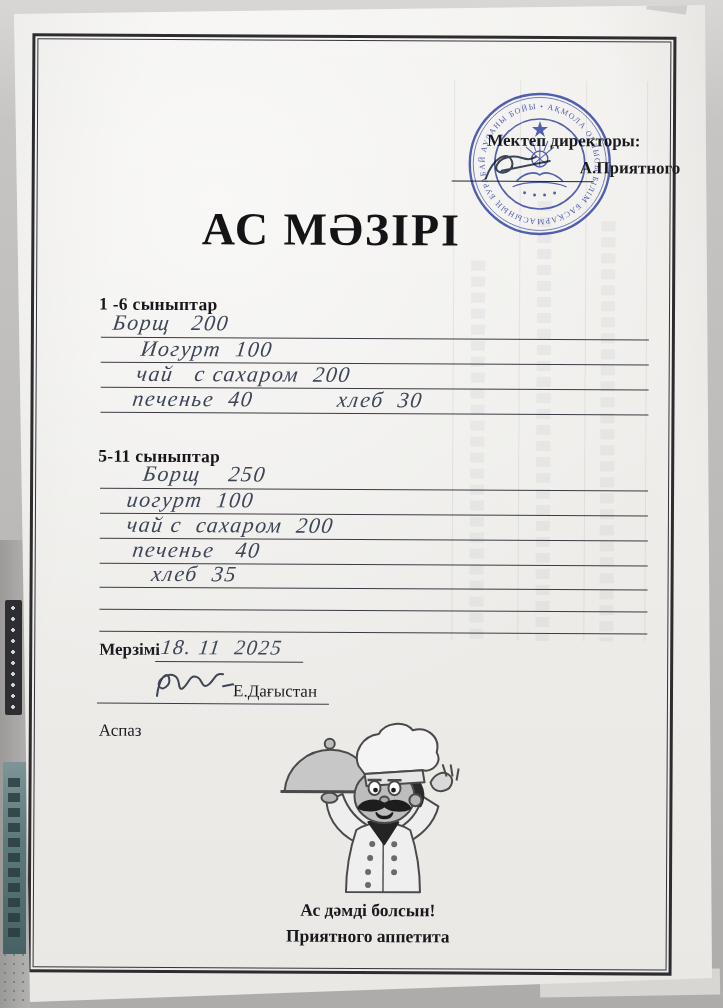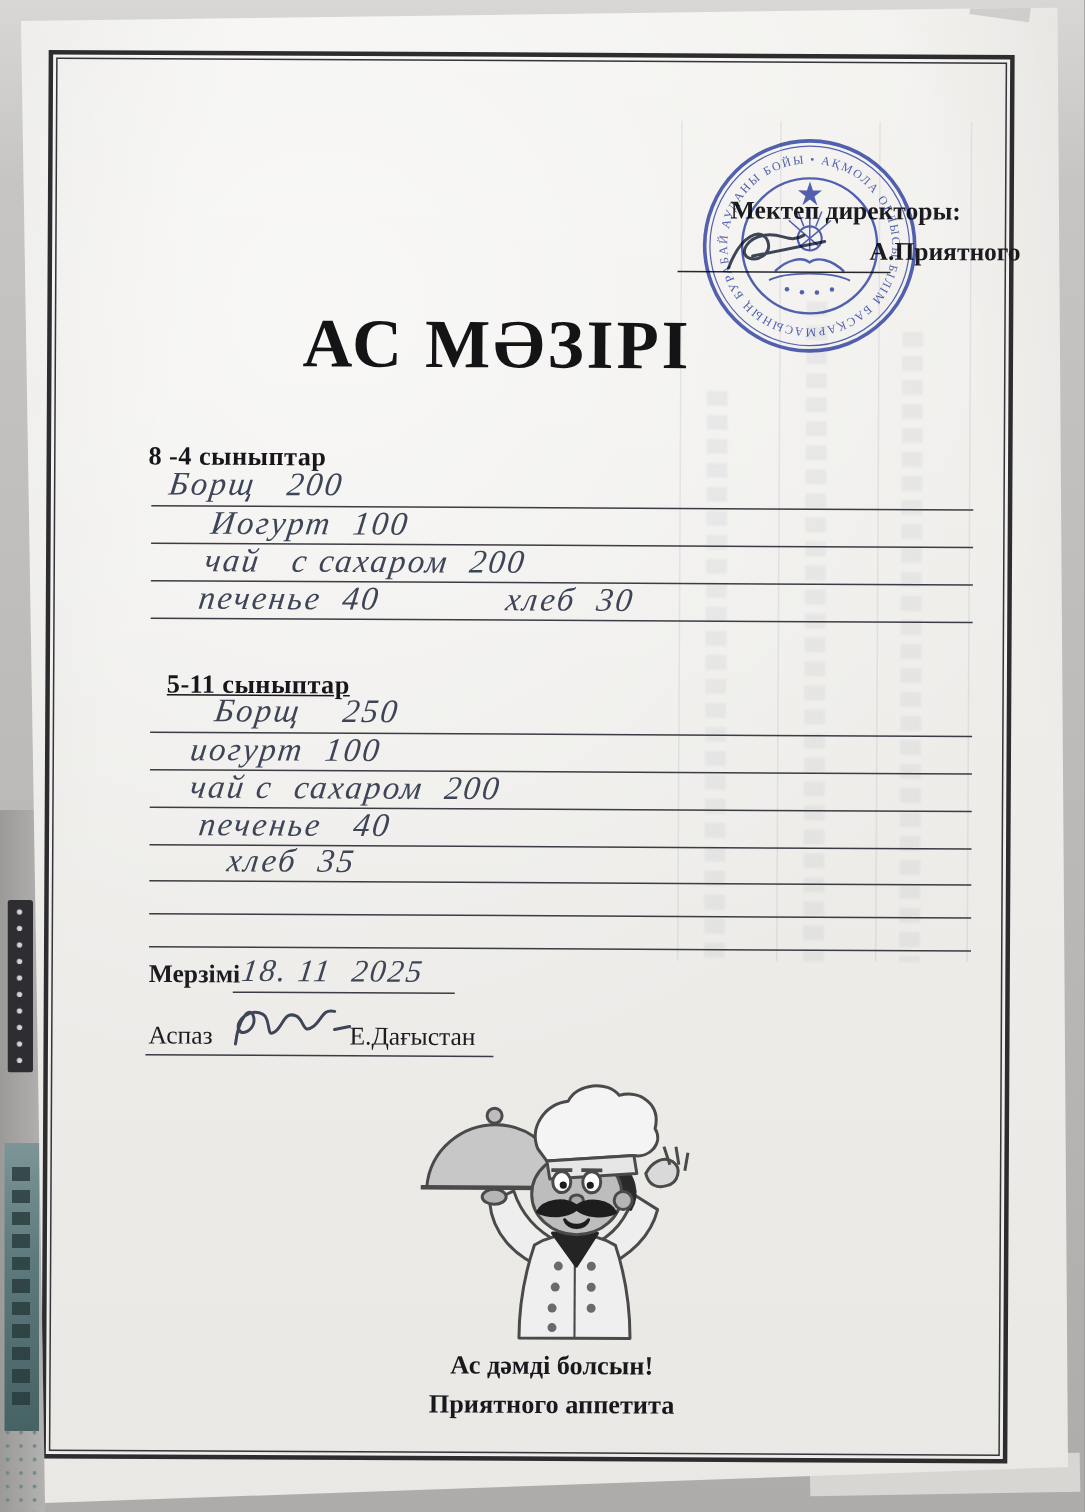--- a/index.html
+++ b/index.html
@@ -138,49 +138,49 @@
           <path d="M48,98 C60,92 90,92 102,98" fill="none" stroke-width="1.2"></path>
           <circle cx="60" cy="104" r="1.5" stroke="none"></circle>
             <circle cx="70" cy="106" r="1.5" stroke="none"></circle>
           <circle cx="80" cy="106" r="1.5" stroke="none"></circle>
             <circle cx="90" cy="104" r="1.5" stroke="none"></circle>
         </g>
       </svg>
 
       <div class="title">АС МӘЗІРІ</div>
 
-      <div class="sec-head" style="left:98px;top:295px;">8 -4  сыныптар</div>
+      <div class="sec-head" style="left:98px;top:295px;">1 -6  сыныптар</div>
       <div class="hand" style="left:112px;top:312px;">Борщ   200</div>
       <div class="rule" style="top:338px;"></div>
       <div class="hand" style="left:140px;top:338px;">Иогурт  100</div>
       <div class="rule" style="top:363px;"></div>
       <div class="hand" style="left:136px;top:363px;">чай   с сахаром  200</div>
       <div class="rule" style="top:388px;"></div>
       <div class="hand" style="left:132px;top:388px;">печенье  40            хлеб  30</div>
       <div class="rule" style="top:413px;"></div>
 
-      <div class="sec-head" style="left:111px;top:447px;text-decoration:underline;">5-11 сыныптар</div>
+      <div class="sec-head" style="left:98px;top:447px;">5-11 сыныптар</div>
       <div class="hand" style="left:143px;top:463px;">Борщ    250</div>
       <div class="rule" style="top:489px;"></div>
       <div class="hand" style="left:127px;top:489px;">иогурт  100</div>
       <div class="rule" style="top:514px;"></div>
       <div class="hand" style="left:127px;top:514px;">чай с  сахаром  200</div>
       <div class="rule" style="top:539px;"></div>
       <div class="hand" style="left:133px;top:539px;">печенье   40</div>
       <div class="rule" style="top:564px;"></div>
       <div class="hand" style="left:152px;top:563px;">хлеб  35</div>
       <div class="rule" style="top:588px;"></div>
       <div class="rule" style="top:610px;"></div>
       <div class="rule" style="top:632px;"></div>
 
       <div class="label-line b" style="left:100px;top:641px;font-weight:bold;">Мерзімі</div>
       <div class="hand date" style="left:162px;top:636px;">18. 11  2025</div>
       <div class="rule short" style="left:156px;top:662px;"></div>
 
-      <div class="label-line" style="left:100px;top:682px;">Аспаз</div>
+      <div class="label-line" style="left:100px;top:722px;">Аспаз</div>
       <svg class="sig" style="left:150px;top:663px;" width="90" height="42" viewBox="0 0 90 42">
         <path d="M8,34 C10,16 18,8 20,16 C22,24 12,30 10,24 C8,18 18,10 26,14 C32,17 28,30 34,26 C40,22 40,12 48,15 C54,17 52,28 60,22 C66,17 66,10 74,12 M74,24 L84,22"></path>
       </svg>
       <div class="label-line" style="left:234px;top:682px;">Е.Дағыстан</div>
       <div class="rule" style="left:98px;top:704px;width:232px;"></div>
 
       <svg class="chef" viewBox="0 0 202 182">
         <g stroke="#4a4a4a" stroke-width="2" stroke-linejoin="round">
 
           <path d="M92,128 C70,120 56,104 54,84 L70,76 C76,94 88,104 100,110 Z" fill="#eeeeee"></path>

